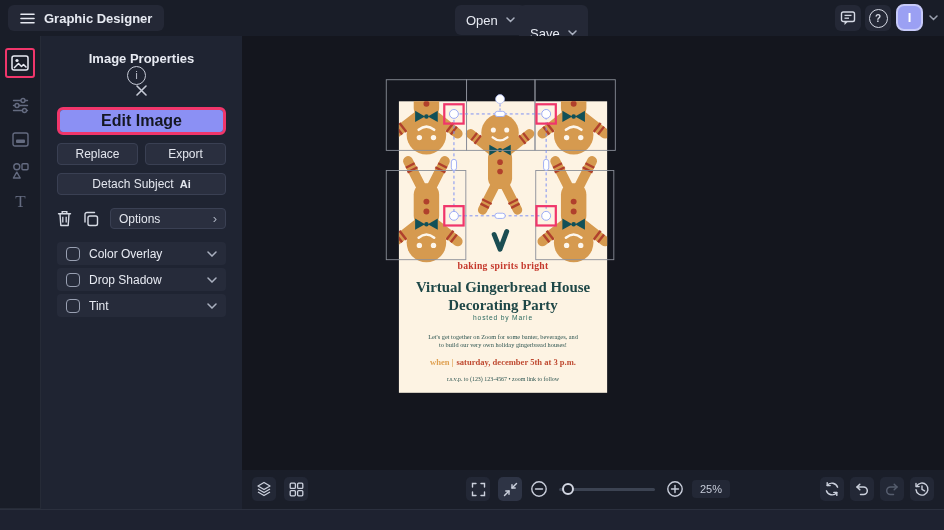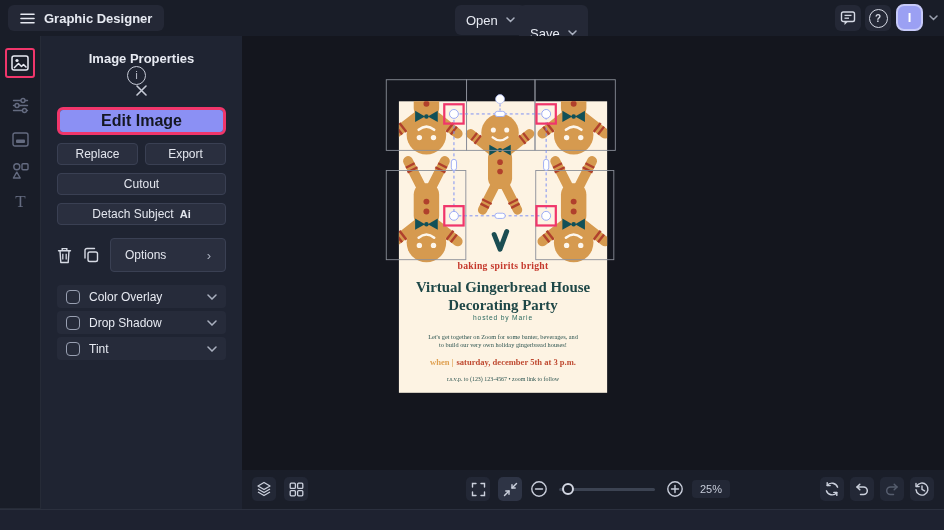--- a/index.html
+++ b/index.html
@@ -41,22 +41,22 @@
   .btn{height:22px;background:#2a2f3f;border:1px solid #3a4053;border-radius:4px;color:#e3e6ee;
        font-size:12px;display:flex;align-items:center;justify-content:center;box-sizing:border-box;
        font-family:inherit;gap:6px;}
   .row2{display:flex;gap:7px;margin-bottom:8px;}
   .row2 .btn{flex:1;}
   .mb8{margin-bottom:8px;}
   .mb13{margin-bottom:13px;}
   .ai{font-weight:bold;font-size:11px;}
   .tools-row{display:flex;align-items:center;gap:11px;margin-bottom:13px;}
   .icon-btn{background:none;border:0;padding:0;color:#d6dae4;display:grid;place-items:center;}
-  .options-chip{flex:1;display:flex;align-items:center;justify-content:space-between;height:34px;
-                background:#2a2f3f;border:1px solid #3a4053;border-radius:4px;padding:0 14px;
+  .options-chip{flex:1;display:flex;align-items:center;justify-content:space-between;height:21px;
+                background:#2a2f3f;border:1px solid #3a4053;border-radius:4px;padding:0 8px;
                 font-size:12px;color:#e3e6ee;box-sizing:border-box;}
   .opt-caret{color:#aab0bf;font-size:13px;}
   .toggle-row{display:flex;align-items:center;background:#262b3a;border-radius:4px;height:23px;
               padding:0 9px;margin-bottom:3px;gap:9px;}
   .checkbox{width:14px;height:14px;border:1.5px solid #99a0b2;border-radius:4px;box-sizing:border-box;}
   .toggle-label{flex:1;font-size:12px;}
   .toggle-caret{color:#aab0bf;}
   
   .canvas{position:absolute;left:242px;top:36px;width:702px;height:434px;background:#14161e;}
   
@@ -179,21 +179,20 @@
 
   <div class="edit-wrap">
     <button class="edit-btn">Edit Image</button>
   </div>
 
   <div class="row2">
     <button class="btn">Replace</button>
     <button class="btn">Export</button>
   </div>
 
-  <button class="btn mb8" style="width:100%">Cutout</button>
 
   <button class="btn mb13" style="width:100%">
     <span>Detach Subject</span>
     <span class="ai">Ai</span>
   </button>
 
   <div class="tools-row">
     <button class="icon-btn">
       <svg width="15" height="17" viewBox="0 0 15 17">
         <path d="M1.5 3.8 H13.5" stroke="currentColor" stroke-width="1.4" stroke-linecap="round"></path>

